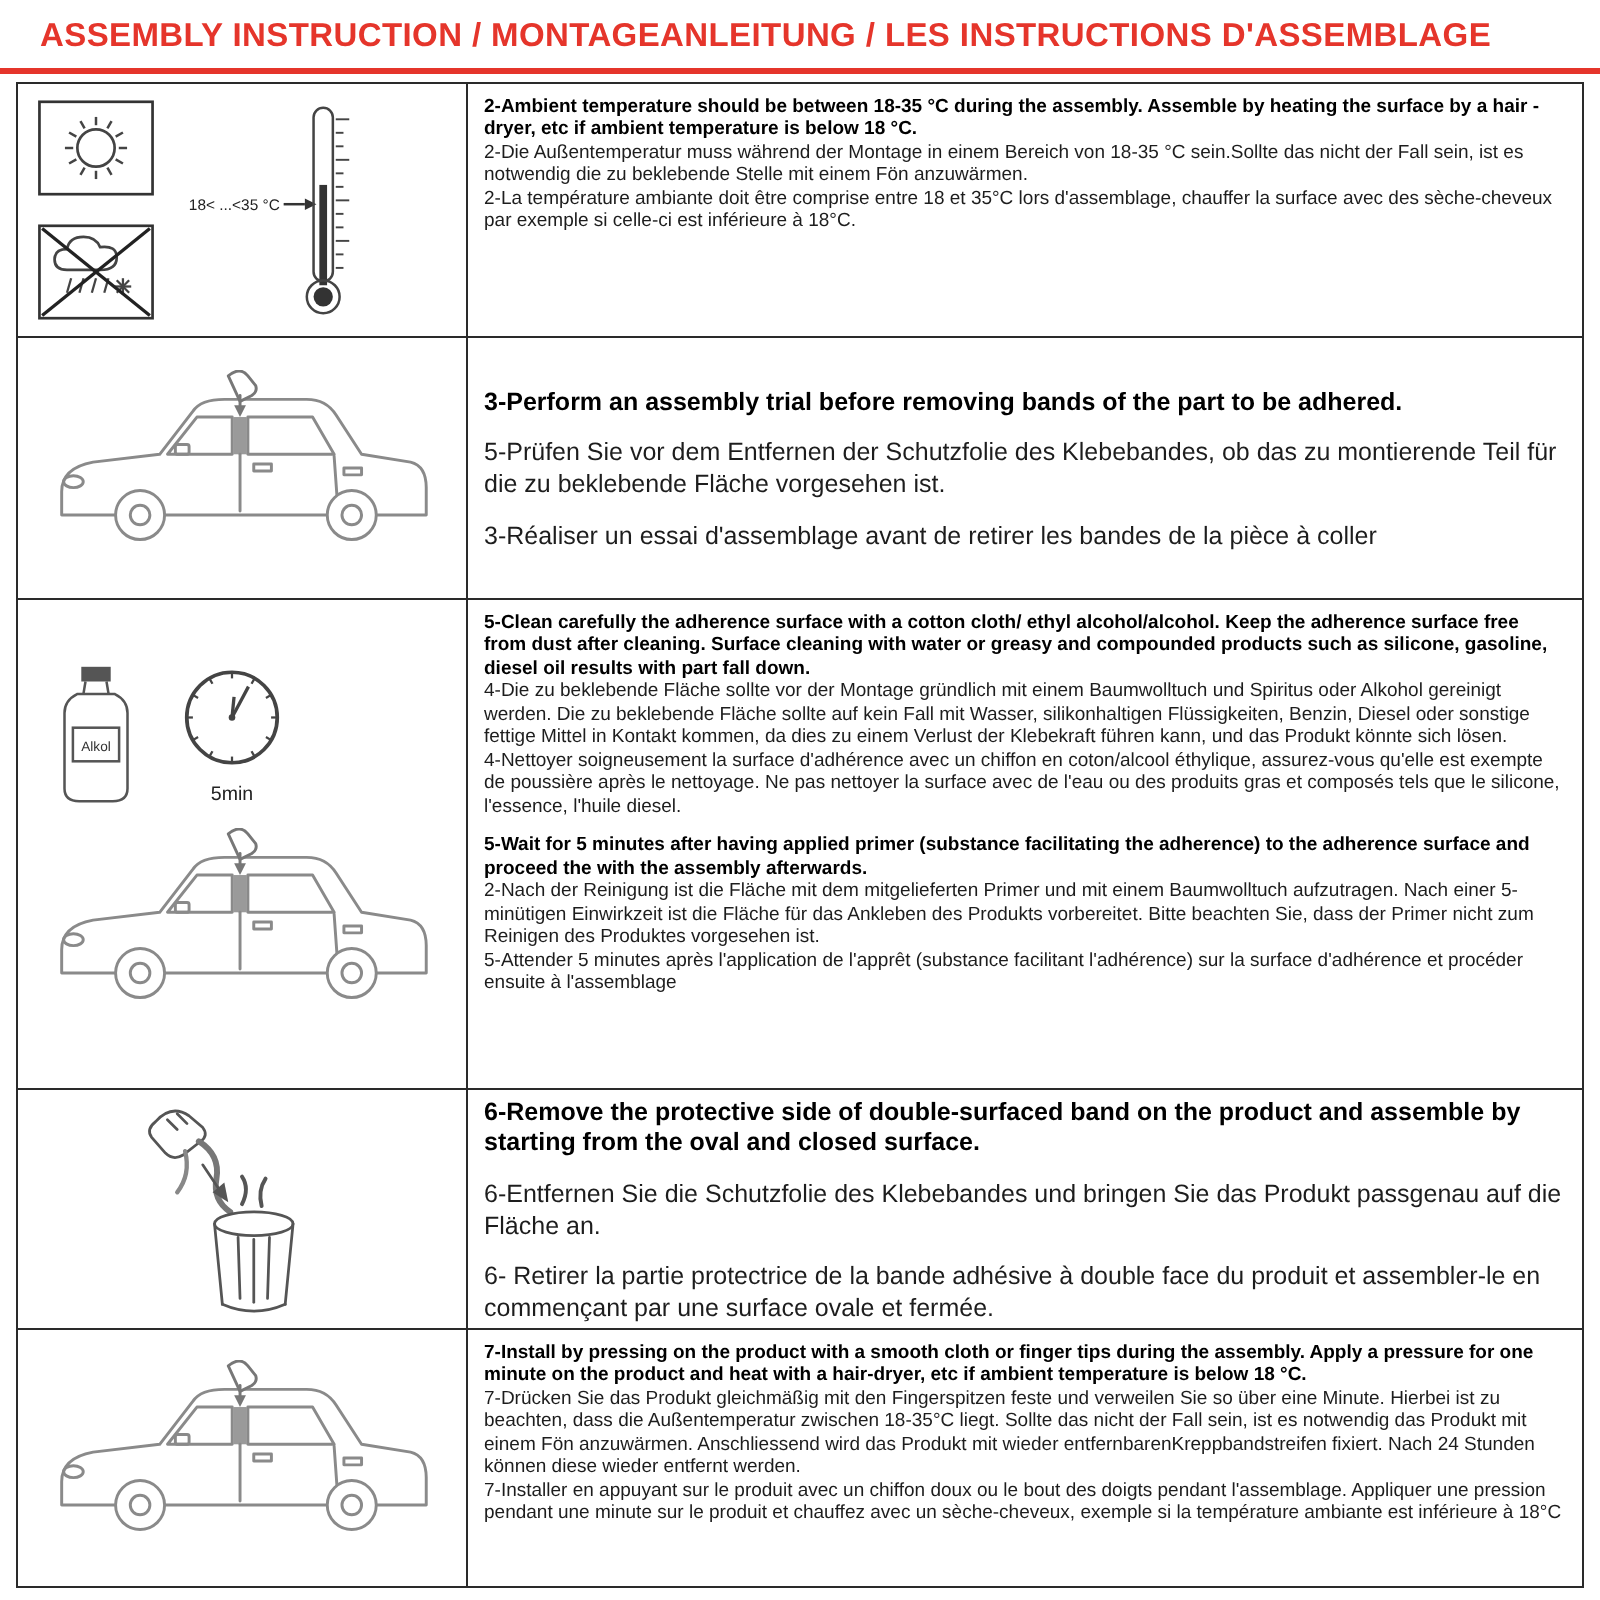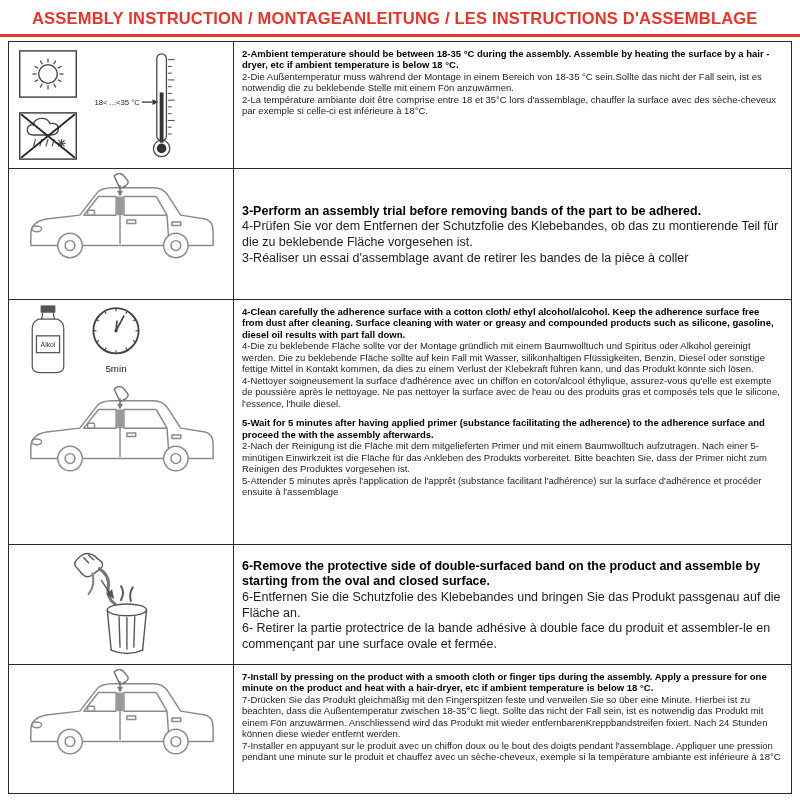--- a/index.html
+++ b/index.html
@@ -6,54 +6,54 @@
   html,body { background:#fff; }
   body {
     width:800px; height:800px;
     font-family:"Liberation Sans", sans-serif;
     color:#1d1d1d;
     overflow:hidden;
   }
   .page { width:800px; height:800px; position:relative; background:#fff; }
 
   
-  .header { padding:9px 32px 0; }
+  .header { padding:9px 20px 0; }
   .title {
     color:#e5352b; font-weight:700; font-size:16.5px;
     letter-spacing:0.2px; white-space:nowrap;
   }
   .rule { height:3px; background:#e5352b; margin-top:6px; }
 
   
   .sheet { margin:4px 8px 0; border:1px solid #2a2a2a; }
   .row { display:flex; border-bottom:1px solid #2a2a2a; }
   .row:last-child { border-bottom:none; }
   .left {
     width:225px; min-width:225px;
     border-right:1px solid #2a2a2a;
     display:flex; flex-direction:column;
-    align-items:center; 
+    align-items:center; justify-content:center;
     padding:4px; position:relative; overflow:hidden;
   }
   .right { flex:1; padding:6px 10px 4px 8px; overflow:hidden; position:relative; }
 
   .row-env   { height:127px; }
   .row-trial { height:131px; }
   .row-clean { height:245px; }
   .row-remove{ height:120px; }
   .row-press { height:128px; }
 
   
   .small .right p { font-size:9.5px; line-height:1.21; }
   .small .right p.en { font-weight:700; color:#000; }
   .small .step + .step { margin-top:8px; }
   .row-clean .step + .step { }
 
   
-  .big .right { display:flex; flex-direction:column; justify-content:center; }
+  .big .right { display:flex; flex-direction:column; justify-content:center; gap:10px; }
   .big .right p { font-size:12.5px; line-height:1.25; }
   .big .right p.en { font-weight:700; color:#000; }
 
   
   .env { flex-direction:row; justify-content:flex-start; gap:8px; padding-left:10px; }
   .env-col { display:flex; flex-direction:column; gap:14px; }
   .box-icon { width:58px; height:48px; }
   .thermo { width:104px; height:110px; }
   .car { width:196px; height:98px; }
   .clean-top { display:flex; align-items:flex-start; gap:18px; margin-bottom:10px; align-self:flex-start; margin-left:14px; }
@@ -182,21 +182,21 @@
     </section>
 
     <section class="row row-trial big">
       <div class="left">
         <svg class="car" viewBox="0 0 200 100">
             <use href="#car-art"></use>
           </svg>
       </div>
       <div class="right">
         <p class="en">3-Perform an assembly trial before removing bands of the part to be adhered.</p>
-        <p>4-Prüfen Sie vor dem Entfernen der Schutzfolie des Klebebandes, ob das zu montierende Teil für die zu beklebende Fläche vorgesehen ist.</p>
+        <p>5-Prüfen Sie vor dem Entfernen der Schutzfolie des Klebebandes, ob das zu montierende Teil für die zu beklebende Fläche vorgesehen ist.</p>
         <p>3-Réaliser un essai d'assemblage avant de retirer les bandes de la pièce à coller</p>
       </div>
     </section>
 
     <section class="row row-clean small">
       <div class="left">
         <div class="clean-top">
           <svg class="bottle" viewBox="0 0 40 66" fill="none" stroke="#555" stroke-width="1.2">
             <rect x="13" y="1" width="14" height="7" fill="#555" stroke="none"></rect>
             <line x1="15" y1="8" x2="14" y2="14"></line>
@@ -226,21 +226,21 @@
             <circle cx="28" cy="26" r="1.6" fill="#444" stroke="none"></circle>
             <text x="28" y="66" text-anchor="middle" font-size="9.5" fill="#222" stroke="none">5min</text>
           </svg>
         </div>
         <svg class="car" viewBox="0 0 200 100">
             <use href="#car-art"></use>
           </svg>
       </div>
       <div class="right">
         <div class="step">
-          <p class="en">4-Clean carefully the adherence surface with a cotton cloth/ ethyl alcohol/alcohol. Keep the adherence surface free from dust after cleaning. Surface cleaning with water or greasy and compounded products such as silicone, gasoline, diesel oil results with part fall down.</p>
+          <p class="en">5-Clean carefully the adherence surface with a cotton cloth/ ethyl alcohol/alcohol. Keep the adherence surface free from dust after cleaning. Surface cleaning with water or greasy and compounded products such as silicone, gasoline, diesel oil results with part fall down.</p>
           <p>4-Die zu beklebende Fläche sollte vor der Montage gründlich mit einem Baumwolltuch und Spiritus oder Alkohol gereinigt werden. Die zu beklebende Fläche sollte auf kein Fall mit Wasser, silikonhaltigen Flüssigkeiten, Benzin, Diesel oder sonstige fettige Mittel in Kontakt kommen, da dies zu einem Verlust der Klebekraft führen kann, und das Produkt könnte sich lösen.</p>
           <p>4-Nettoyer soigneusement la surface d'adhérence avec un chiffon en coton/alcool éthylique, assurez-vous qu'elle est exempte de poussière après le nettoyage. Ne pas nettoyer la surface avec de l'eau ou des produits gras et composés tels que le silicone, l'essence, l'huile diesel.</p>
         </div>
         <div class="step">
           <p class="en">5-Wait for 5 minutes after having applied primer (substance facilitating the adherence) to the adherence surface and proceed the with the assembly afterwards.</p>
           <p>2-Nach der Reinigung ist die Fläche mit dem mitgelieferten Primer und mit einem Baumwolltuch aufzutragen. Nach einer 5-minütigen Einwirkzeit ist die Fläche für das Ankleben des Produkts vorbereitet. Bitte beachten Sie, dass der Primer nicht zum Reinigen des Produktes vorgesehen ist.</p>
           <p>5-Attender 5 minutes après l'application de l'apprêt (substance facilitant l'adhérence) sur la surface d'adhérence et procéder ensuite à l'assemblage</p>
         </div>
       </div>
     </section>

